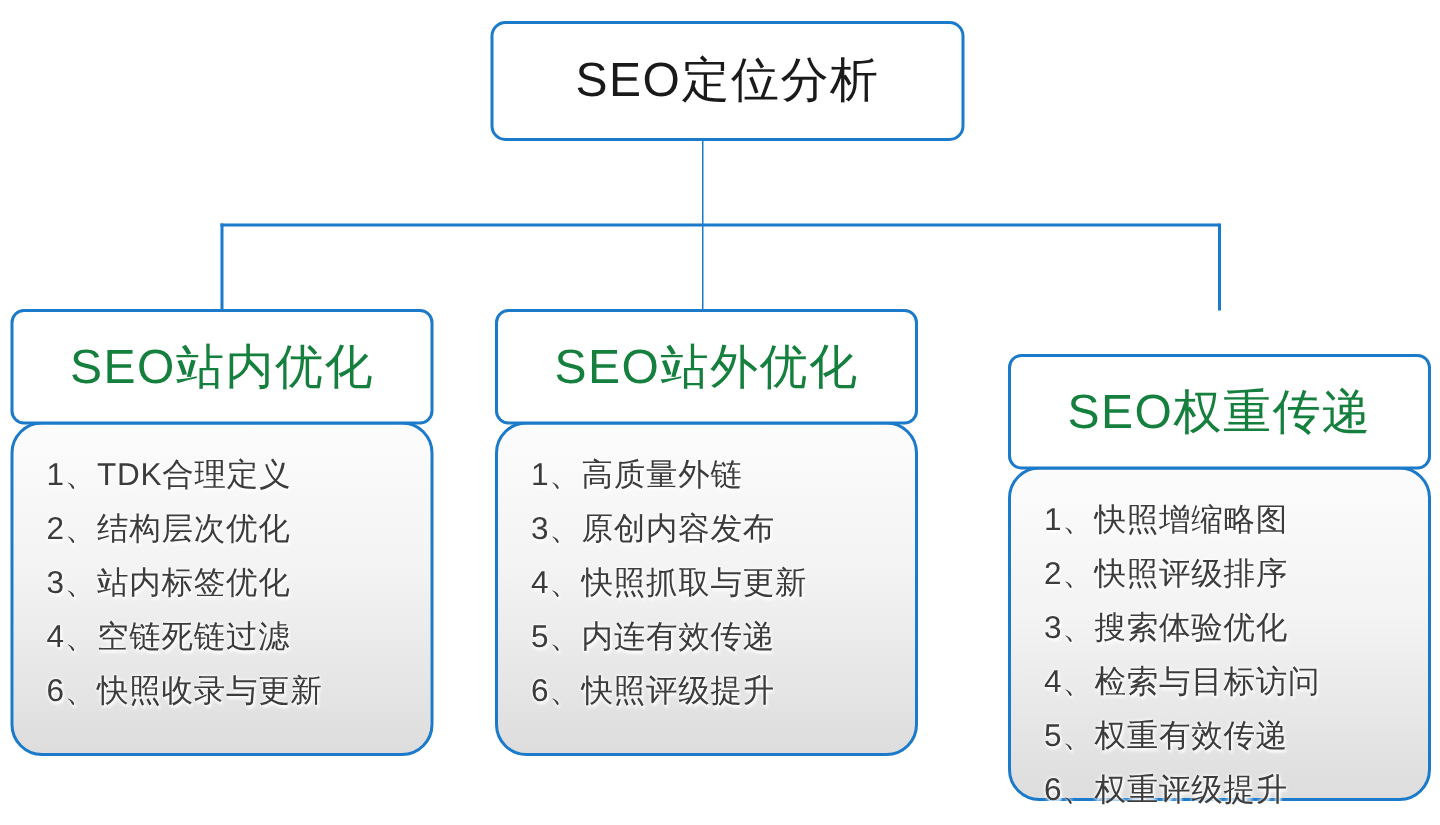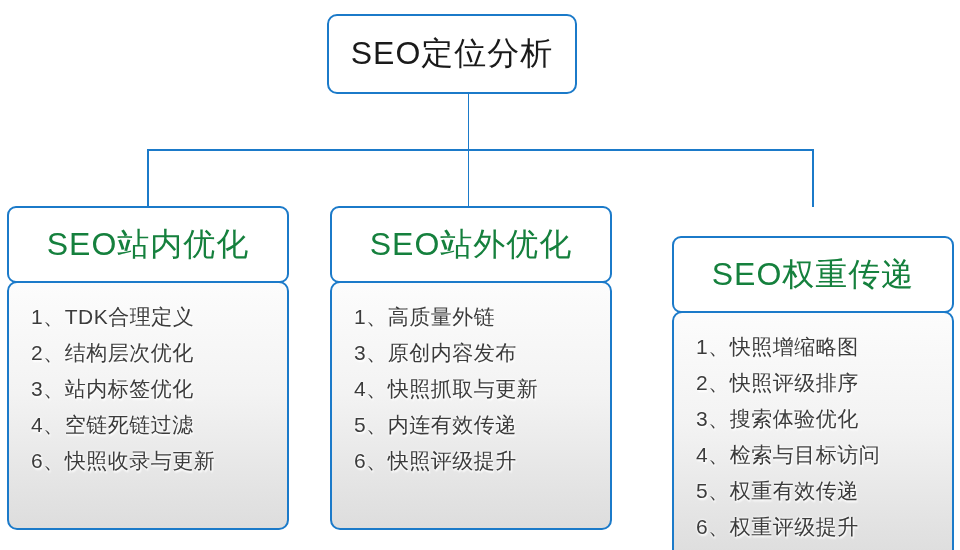--- a/index.html
+++ b/index.html
@@ -23,21 +23,21 @@
   }
   .line-root-drop   { left: 467.5px; top: 94px;  width: 1.5px; height: 112px; }
   .line-horizontal  { left: 147px;   top: 149px; width: 666px; height: 1.5px; }
   .line-left-drop   { left: 147px;   top: 149px; width: 1.5px; height: 58px; }
   .line-right-drop  { left: 812px;   top: 149px; width: 1.5px; height: 58px; }
 
   
   .root-node {
     position: absolute;
     left: 327px; top: 14px;
-    width: 250px; height: 80px;
+    width: 316px; height: 80px;
     box-sizing: border-box;
     background: #ffffff;
     border: 2px solid #1b7ac9;
     border-radius: 10px;
     display: flex;
     align-items: center;
     justify-content: center;
     font-size: 32px;
     color: #1a1a1a;
     letter-spacing: 1px;
@@ -67,23 +67,23 @@
     justify-content: center;
     font-size: 32px;
     color: #15803d;
     letter-spacing: 1px;
     z-index: 2;
   }
   .column-list {
     position: relative;
     box-sizing: border-box;
     margin-top: -2px;
-    height: 249px;
+    height: 223px;
     border: 2px solid #1b7ac9;
-    border-radius: 10px;
+    border-radius: 21px;
     background: linear-gradient(to bottom, #fcfcfc 0%, #f3f3f3 45%, #dddddd 100%);
     padding: 16px 8px 0 22px;
     z-index: 1;
   }
   .list-item {
     font-size: 21px;
     line-height: 36px;
     color: #3c3c3c;
     letter-spacing: 0.5px;
     white-space: nowrap;

